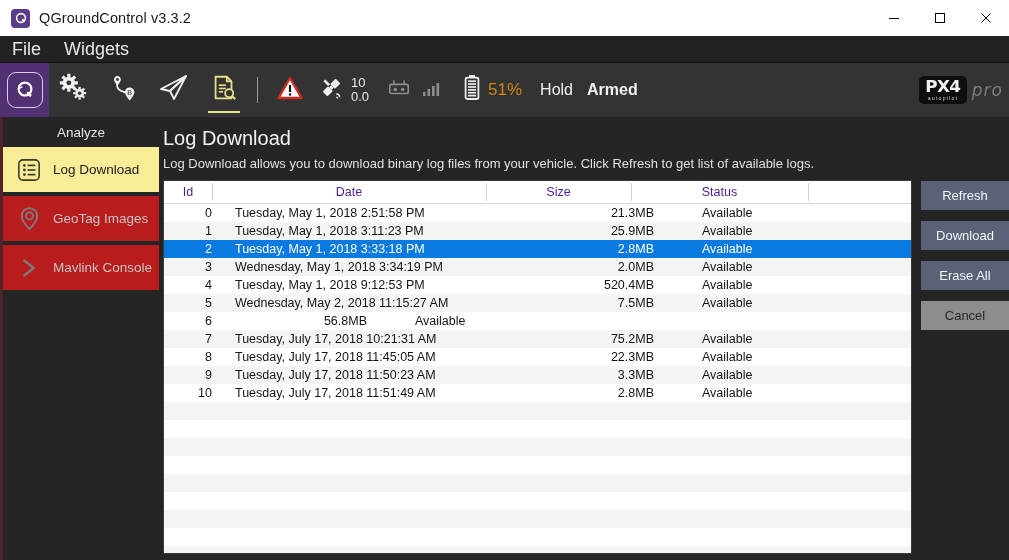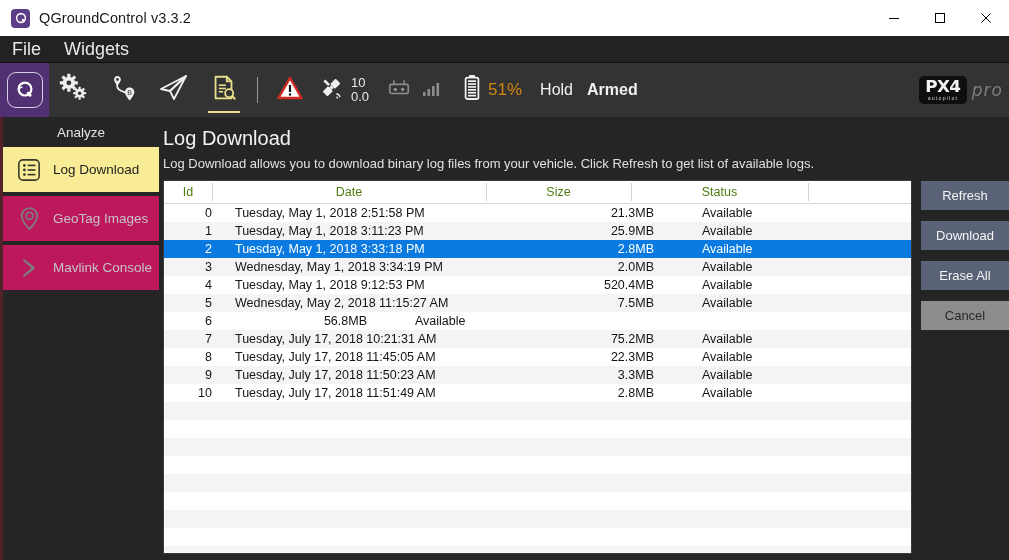--- a/index.html
+++ b/index.html
@@ -252,21 +252,21 @@
     color: #e4e4e4;
     padding: 4px 0 7px 0;
   }
   .side-item {
     height: 45px;
     margin: 0 0 4px 0;
     display: flex;
     align-items: center;
     gap: 11px;
     padding-left: 13px;
-    background: #be185d;
+    background: #b91c1c;
     color: #c4c4c4;
     font-size: 13.5px;
   }
   .side-item.selected {
     background: #f9ec96;
     color: #1e1e1e;
   }
   .side-icon {
     width: 26px;
     height: 26px;
@@ -315,21 +315,21 @@
   .tbl-header {
     display: flex;
     height: 22px;
     flex: 0 0 auto;
     background: #ffffff;
     border-bottom: 1px solid #d9d9d9;
     position: relative;
   }
   .th {
     font-size: 12.5px;
-    color: #4d7c0f;
+    color: #4c1d95;
     display: flex;
     align-items: center;
     justify-content: center;
     position: relative;
   }
   .th + .th::before {
     content: "";
     position: absolute;
     left: 0;
     top: 2px;

